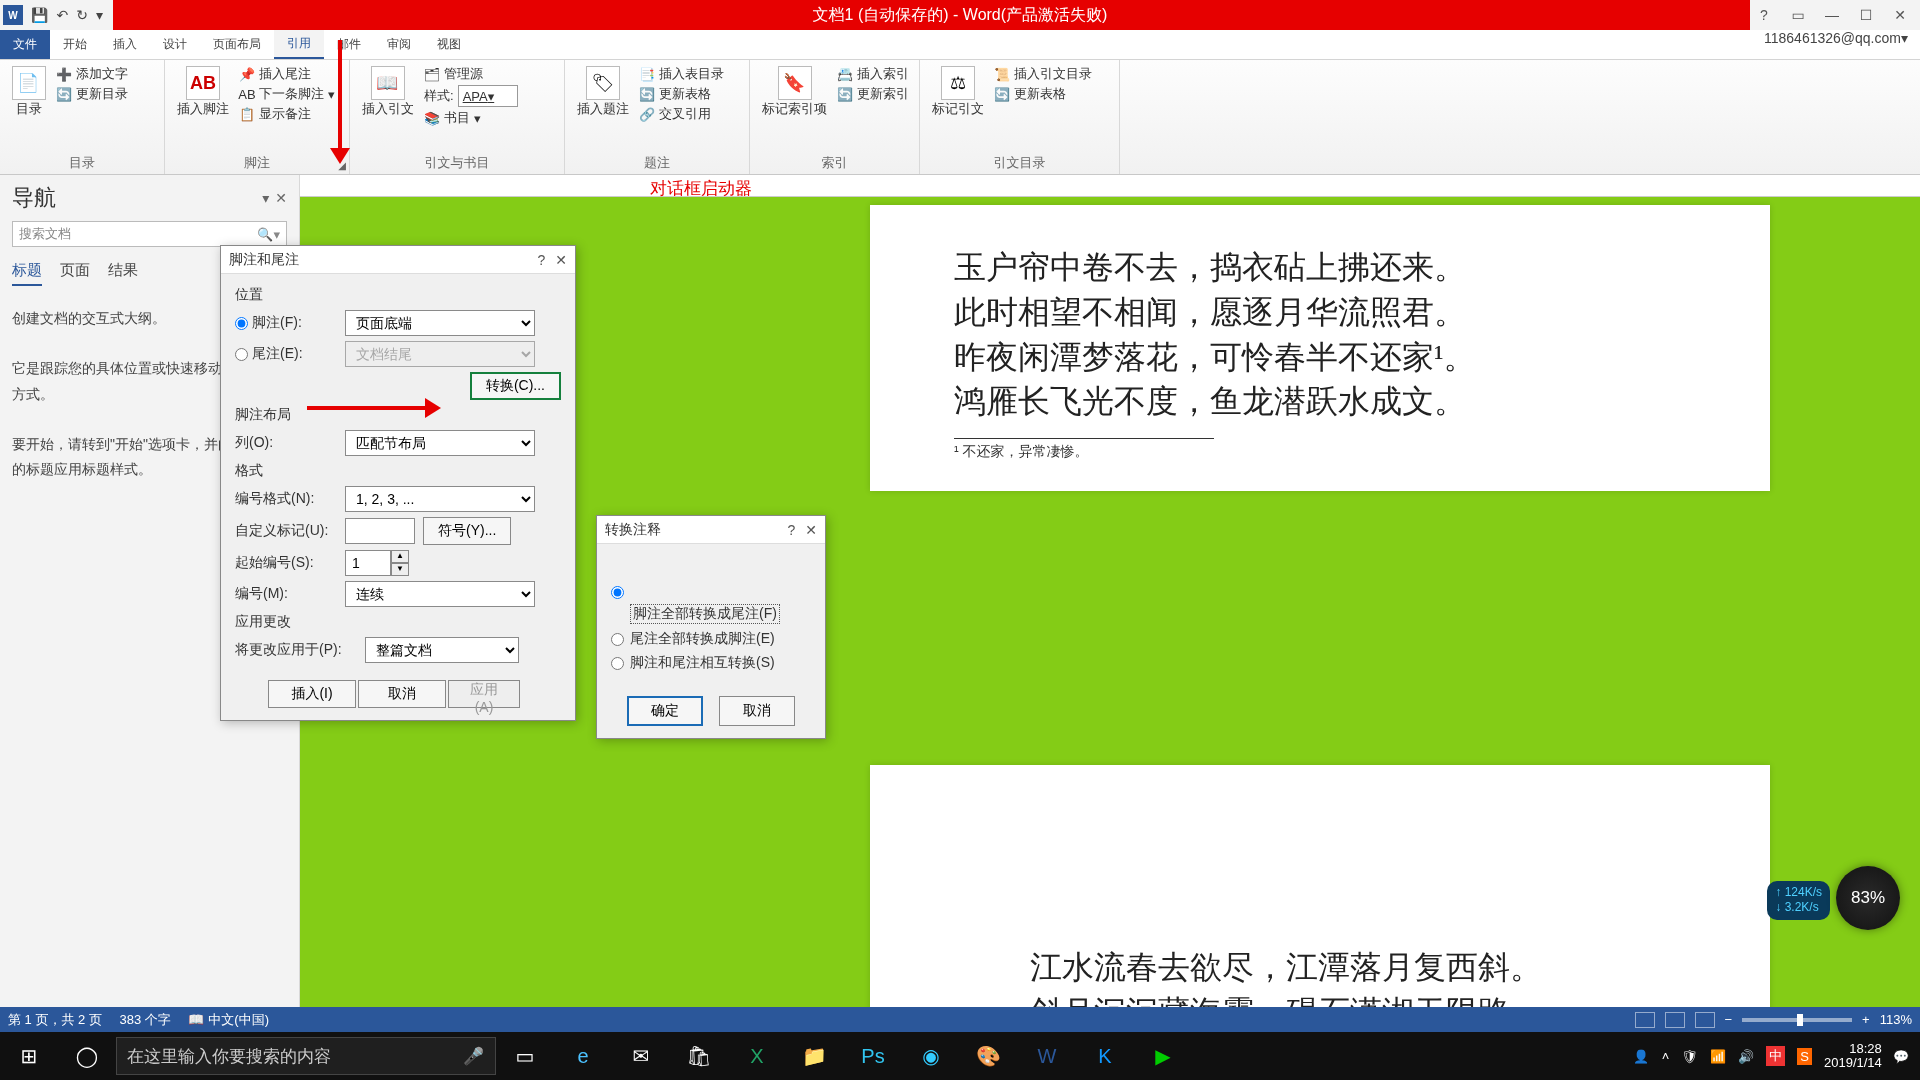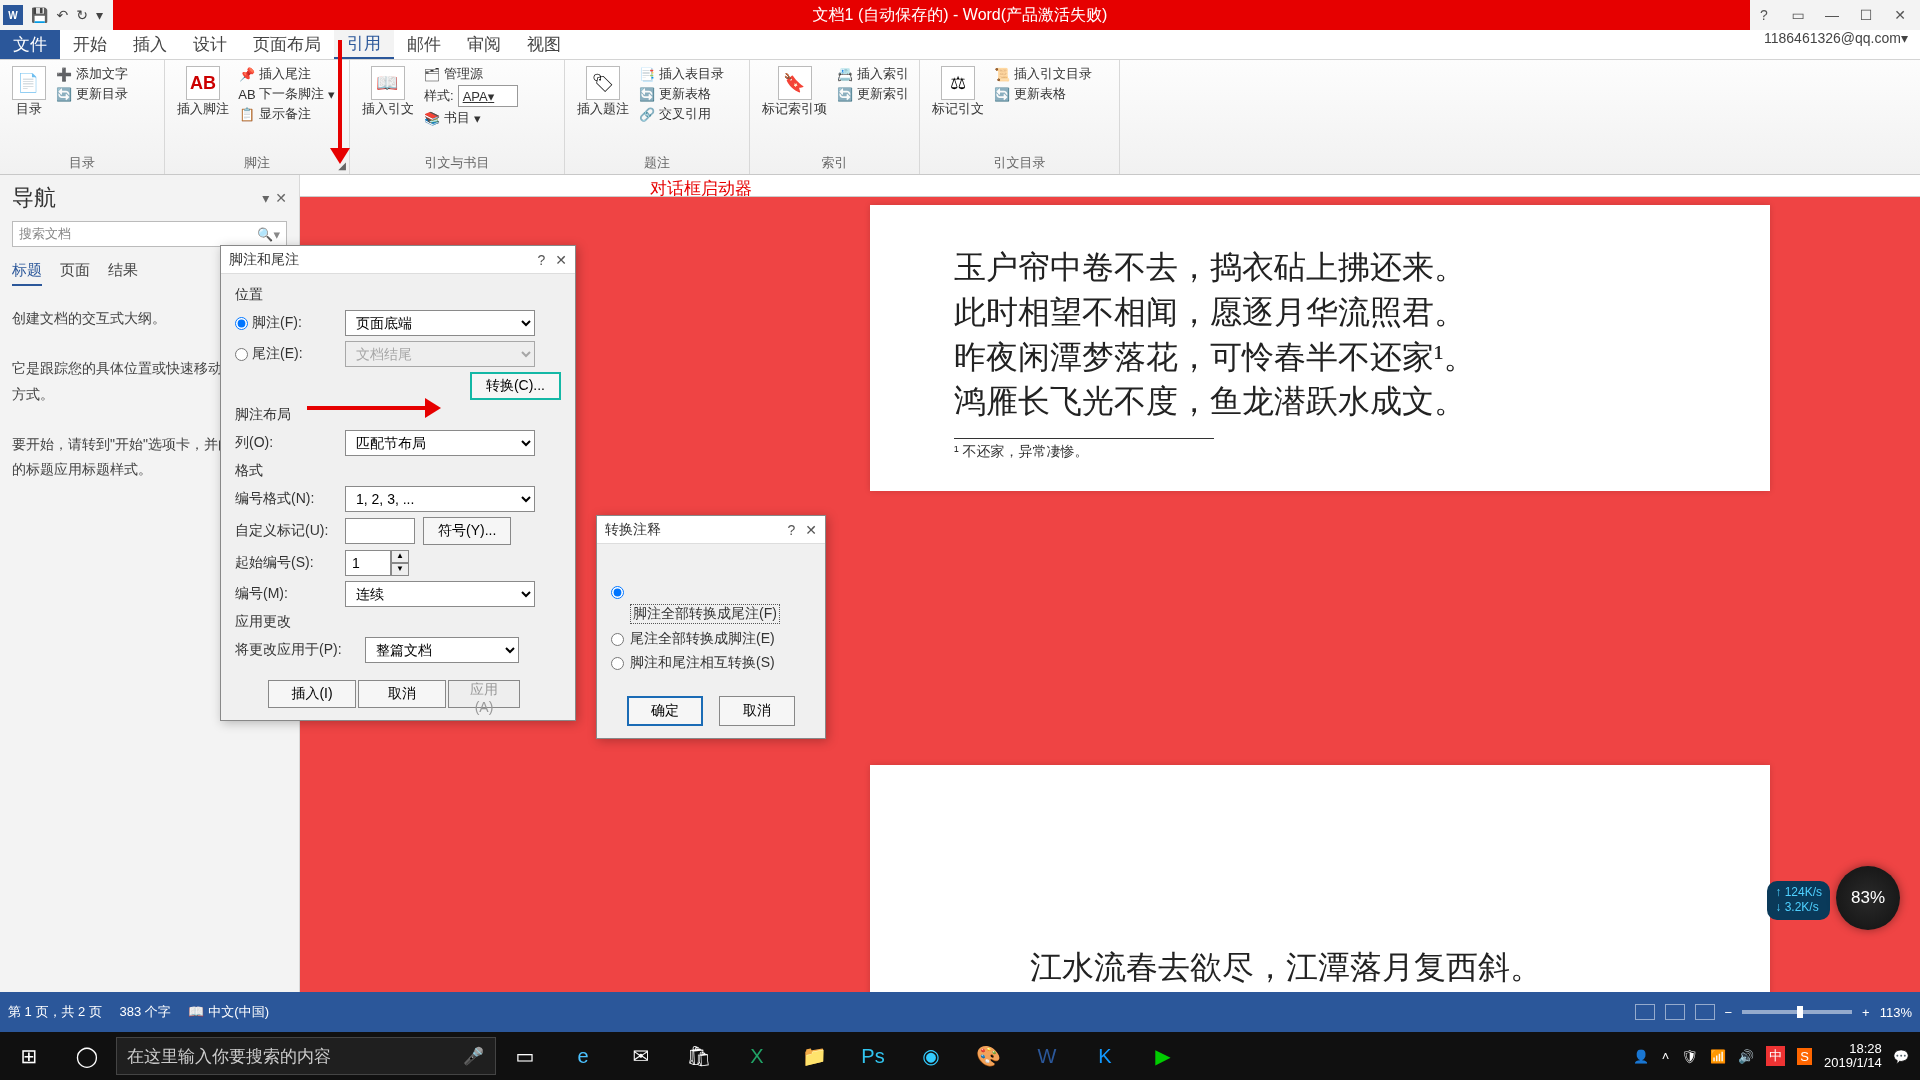--- a/index.html
+++ b/index.html
@@ -10,21 +10,21 @@
 .titlebar-left { display: flex; align-items: center; padding-left: 3px; gap: 8px; background:#f3f3f3; height:100%; padding-right:10px;}
 .wicon { width: 20px; height: 20px; background: #2b579a; color: #fff; font-size: 10px; font-weight: bold; display: flex; align-items: center; justify-content: center; }
 .qat { display:flex; gap:8px; }
 .qat span { font-size:14px; color:#444; }
 .title-center { position:absolute; left:50%; transform:translateX(-50%); color:#fff; font-size:16px; }
 .titlebar-right { margin-left:auto; display:flex; gap:6px; align-items:center; padding-right:6px; background:#f3f3f3; height:100%;}
 .wctl { width:28px; text-align:center; color:#555; font-size:14px;}
 
 
 .ribbon-tabs { height: 30px; background: #fff; display:flex; align-items:stretch; border-bottom:1px solid #d4d4d4;}
-.rtab { padding: 0 13px; display:flex; align-items:center; font-size:17px; color:#444; cursor:pointer;}
+.rtab { padding: 0 13px; display:flex; align-items:center; font-size:12px; color:#444; cursor:pointer;}
 .rtab.file { background:#2b579a; color:#fff;}
 .rtab.active { color:#2b579a; border-bottom:2px solid #2b579a; background:#f3f3f3;}
 .ribbon-user { margin-left:auto; padding:0 12px; display:flex; align-items:flex-start; font-size:14px; color:#444;}
 
 
 .ribbon { height: 115px; background: linear-gradient(#fdfdfd,#f1f1f1); border-bottom:1px solid #c8c8c8; display:flex; position:relative;}
 .rgroup { border-right:1px solid #d8d8d8; display:flex; flex-direction:column; padding:4px 8px 2px 8px;}
 .rgroup-body { flex:1; display:flex; align-items:flex-start; gap:6px;}
 .rgroup-label { text-align:center; font-size:13px; color:#666; padding-top:2px;}
 .bigbtn { display:flex; flex-direction:column; align-items:center; gap:2px; padding:2px 4px; cursor:pointer;}
@@ -39,21 +39,21 @@
 .navpane { position:absolute; left:0; top:175px; width:300px; bottom:25px; background:#f3f3f3; border-right:1px solid #d8d8d8; padding:8px 12px;}
 .navpane h2 { font-size:22px; font-weight:normal; color:#333; margin-bottom:8px; display:flex; justify-content:space-between; align-items:center;}
 .navclose { display:flex; gap:6px; font-size:14px; color:#666;}
 .navsearch { width:100%; height:26px; border:1px solid #bbb; background:#fff; padding:0 6px; font-size:13px; color:#888; display:flex; align-items:center;}
 .navtabs { display:flex; gap:18px; margin-top:14px; font-size:15px;}
 .navtabs span { color:#444; cursor:pointer; padding-bottom:4px;}
 .navtabs span.active { color:#2b579a; border-bottom:2px solid #2b579a;}
 .navtext { margin-top:20px; font-size:14px; color:#444; line-height:1.8;}
 
 
-.docarea { position:absolute; left:300px; top:175px; right:0; bottom:25px; background:#ef4444; overflow:hidden;}
+.docarea { position:absolute; left:300px; top:175px; right:0; bottom:25px; background:#84cc16; overflow:hidden;}
 .ruler { height:22px; background:#fff; border-bottom:1px solid #ccc; font-size:10px; color:#555; padding-left:300px; display:flex; align-items:center; gap:34px; position:relative;}
 .redlabel { position:absolute; left:350px; top:2px; color:#e60000; font-size:17px; font-weight:normal;}
 .page { position:absolute; left:570px; top:30px; width:900px; background:#fff; box-shadow:0 0 6px rgba(0,0,0,.15); padding:40px 160px 30px 84px;}
 .page p { font-family:"KaiTi","SimSun",serif; font-size:32px; color:#222; line-height:1.4; white-space:nowrap;}
 .fnline { border-top:1px solid #333; width:260px; margin-top:14px;}
 .fntext { font-size:14px; color:#333; margin-top:4px;}
 .page2 { position:absolute; left:570px; top:590px; width:900px; height:520px; background:#fff; box-shadow:0 0 6px rgba(0,0,0,.15); padding:180px 160px 30px 160px;}
 .page2 p { font-family:"KaiTi","SimSun",serif; font-size:32px; color:#222; line-height:1.4; white-space:nowrap;}
 
 
@@ -68,38 +68,38 @@
 .dialog-titlebar .dclose { margin-left:auto; display:flex; gap:10px; font-size:14px; color:#555;}
 .dlg1 { left:220px; top:245px; width:356px;}
 .dlg1 .sect { padding:6px 14px 2px 14px;}
 .dlg1 .sect-title { font-size:14px; color:#333; margin:6px 0 6px 0;}
 .dlg1 .row { display:flex; align-items:center; margin:5px 0;}
 .dlg1 .row label { font-size:14px; color:#333; width:110px; display:flex; align-items:center; gap:4px;}
 .dlg1 select, .dlg1 input[type=text] { height:26px; border:1px solid #8a8a8a; background:#fff; font-size:14px; padding:0 6px;}
 .dlg1 select { width:190px;}
 .dlg1 select:disabled { background:#eee; color:#888;}
 .dlg1 .btn { height:28px; border:1px solid #888; background:#f6f6f6; font-size:14px; padding:0 14px; cursor:pointer;}
-.dlg1 .btn.convert { border:2px solid #14b8a6;margin-left:44px;}
+.dlg1 .btn.convert { border:2px solid #15803d;margin-left:44px;}
 .dlg1 .btnrow { display:flex; gap:2px; justify-content:center; padding:10px 8px 12px 0;}
 .dlg1 .btn.disabled { color:#999; background:#eee;}
 .spin { display:flex;}
 .spin input{ width:46px;}
 .spin .sp { width:18px; display:flex; flex-direction:column;}
 .spin .sp div{ flex:1; border:1px solid #888; background:#eee; font-size:8px; text-align:center; line-height:9px;}
 
 
 .dlg2 { left:596px; top:515px; width:230px;}
 .dlg2 .body { padding:10px 14px;}
 .dlg2 .row { display:flex; align-items:center; gap:6px; font-size:14px; color:#333; margin:6px 0;}
 .dlg2 .btnrow { display:flex; gap:16px; justify-content:center; padding:8px 0 12px 0;}
 .dlg2 .btn { height:30px; width:76px; border:1px solid #888; background:#f6f6f6; font-size:14px; cursor:pointer;}
 .dlg2 .btn.primary { border:2px solid #1a6bb5;}
 
 
-.statusbar { position:absolute; left:0; right:0; bottom:0; height:40px; background:#2b579a; color:#fff; display:flex; align-items:center; font-size:13px; padding:0 8px;}
+.statusbar { position:absolute; left:0; right:0; bottom:0; height:25px; background:#2b579a; color:#fff; display:flex; align-items:center; font-size:13px; padding:0 8px;}
 .statusbar .sb-left span { margin-right:14px;}
 .statusbar .sb-right { margin-left:auto; display:flex; align-items:center; gap:10px;}
 .sb-right .vbtn { width:20px; height:16px; border:1px solid rgba(255,255,255,.5);}
 .zoomslider { width:110px; height:4px; background:rgba(255,255,255,.5); position:relative;}
 .zoomslider .thumb{ position:absolute; left:50%; top:-4px; width:6px; height:12px; background:#fff;}
 .win-taskbar { position:absolute; left:0; right:0; bottom:0; height:48px; background:#101010; display:flex; align-items:center; z-index:200;}
 .tb-btn { width:58px; height:48px; display:flex; align-items:center; justify-content:center; color:#fff; font-size:20px;}
 .tb-search { width:380px; height:38px; background:#1f1f1f; border:1px solid #444; display:flex; align-items:center; padding:0 10px; gap:10px; color:#ccc; font-size:17px;}
 .tb-icons { display:flex;}
 .tb-tray { margin-left:auto; display:flex; align-items:center; gap:12px; padding-right:10px; color:#fff; font-size:13px;}

